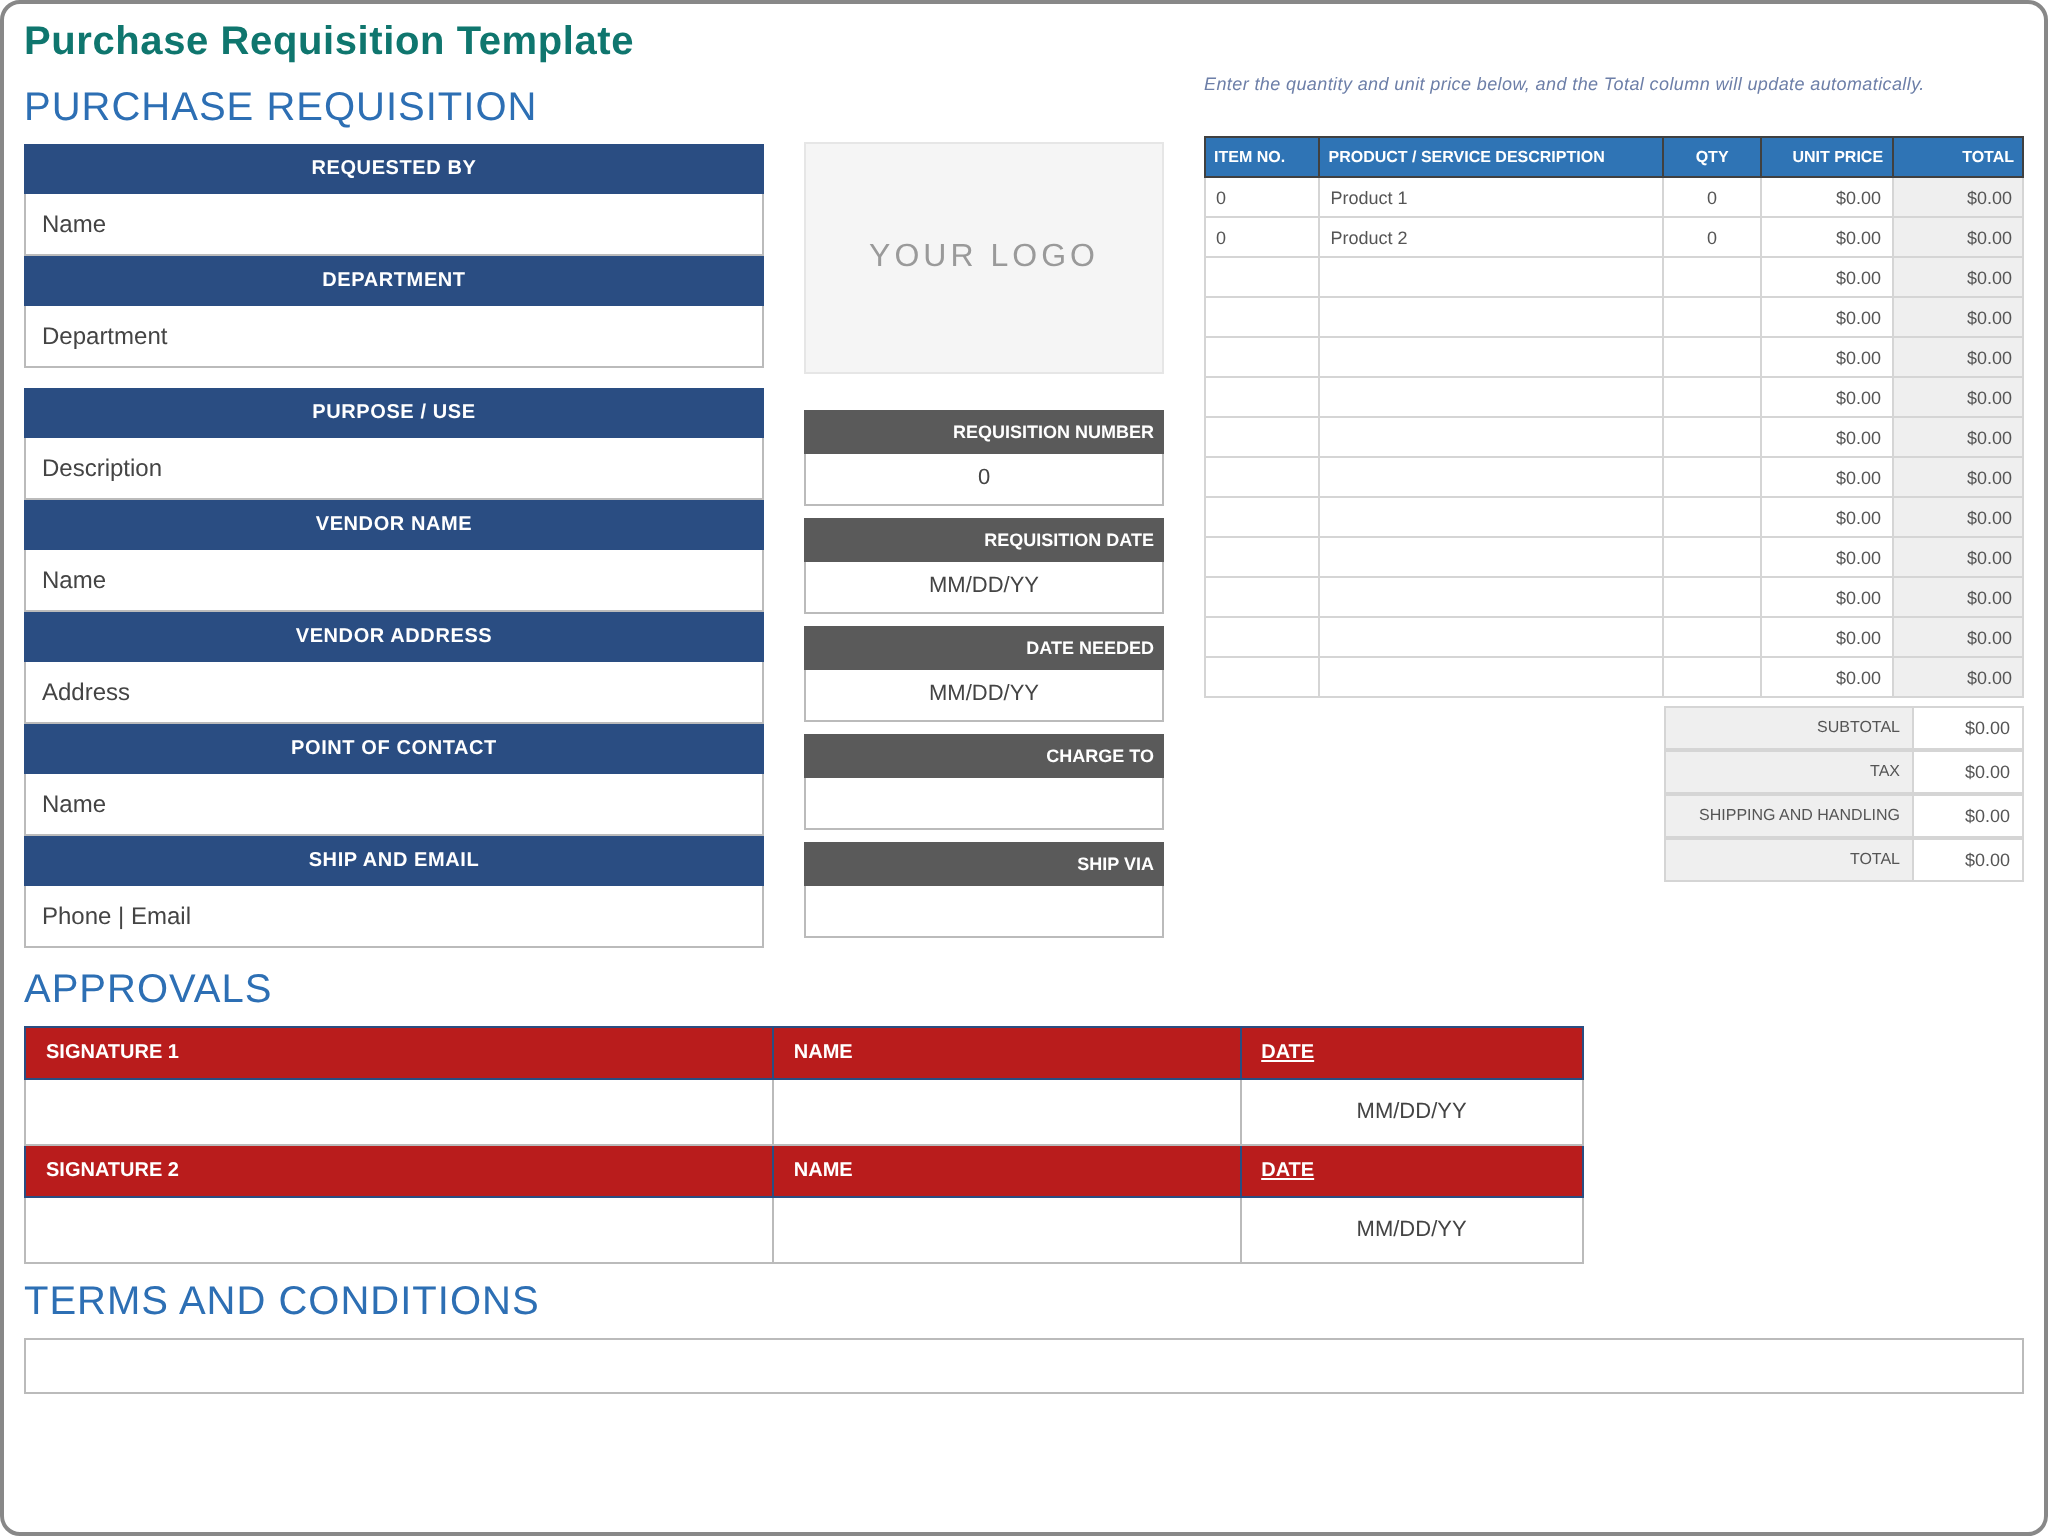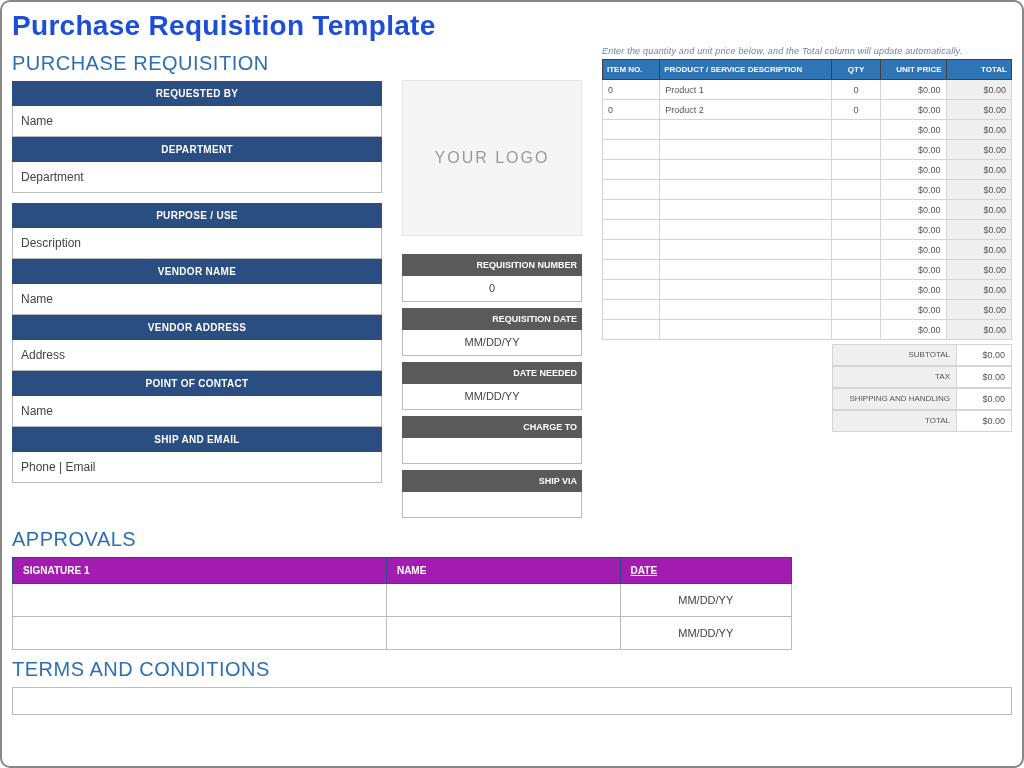--- a/index.html
+++ b/index.html
@@ -12,22 +12,22 @@
   }
   .page {
     width: 1024px;
     height: 768px;
     border: 2px solid #888;
     border-radius: 10px;
     padding: 8px 10px;
     position: relative;
   }
   .title {
-    color: #1d4ed8;
-    font-size: 28px;
+    color: #0f766e;
+    font-size: 20px;
     font-weight: 900;
     letter-spacing: .3px;
     margin-bottom: 4px;
   }
   .heading {
     color: #2d6fb4;
     font-size: 20px;
     font-weight: 400;
     letter-spacing: .5px;
     margin: 6px 0 6px 0;
@@ -55,42 +55,42 @@
     padding: 8px 8px;
     font-size: 12px;
     color: #444;
     background: #fff;
   }
   .block-gap { height: 10px; }
 
   
   .mid-col { width: 200px; display:flex; flex-direction:column; align-items:center; }
   .logo-box {
-    width: 180px; height: 156px;
+    width: 180px; height: 116px;
     display:flex; align-items:center; justify-content:center;
     color:#9a9a9a; font-size:16px; letter-spacing:2px;
     background: #f5f5f5;
     border:1px solid #e6e6e6;
   }
   .grey-header {
     background:#5a5a5a; color:#fff; font-size:9px; font-weight:700;
     text-align:right; padding:5px 4px; width:180px;
     border:1px solid #5a5a5a;
   }
   .grey-cell {
     width:180px; border:1px solid #bbb; border-top:none;
     padding:6px 4px; font-size:11px; text-align:center; color:#444;
     min-height:26px;
   }
   .mid-stack { margin-top:18px; }
   .mid-gap { height:6px; }
 
   
   .right-col { flex:1; font-size:9px; }
-  .hint { color:#6d7fa8; font-size:9px; font-style:italic; margin-bottom:3px; letter-spacing:.2px;}
+  .hint { color:#6d7fa8; font-size:9px; font-style:italic; margin-bottom:21px; letter-spacing:.2px;}
   table.items { width:100%; border-collapse:collapse; }
   table.items th {
     background:#2f74b5; color:#fff; font-size:8px; font-weight:700;
     padding:5px 4px; text-align:left; border:1px solid #404040;
   }
   table.items th.r, table.items td.r { text-align:right; }
   table.items th.c, table.items td.c { text-align:center; }
   table.items td {
     border:1px solid #d5d5d5; padding:4px 5px; font-size:9px; color:#555;
     height:20px;
@@ -104,21 +104,21 @@
   }
   .tot-val {
     width:55px; text-align:right; font-size:9px; color:#555;
     background:#fff; border:1px solid #d5d5d5; border-left:none; padding:5px 6px;
   }
 
   
   .approvals { margin-top:10px; width: 780px; }
   table.approve { width:100%; border-collapse:collapse; }
   table.approve th {
-    background:#a21caf; color:#fff; font-size:10px; font-weight:700;
+    background:#b91c1c; color:#fff; font-size:10px; font-weight:700;
     text-align:left; padding:7px 10px; border:1px solid #2a4d82;
   }
   table.approve th.c { text-align:left;text-decoration:underline; }
   table.approve td {
     border:1px solid #bbb; padding:10px 10px; font-size:11px; color:#444;
     height:28px;
   }
   table.approve td.c { text-align:center; }
   .col-sig { width:48%; } .col-name{ width:30%; } .col-date{ width:22%; }
 
@@ -313,20 +313,25 @@
         <th class="col-sig">SIGNATURE 1</th>
         <th class="col-name">NAME</th>
         <th class="col-date c">DATE</th>
       </tr>
       <tr>
         <td></td>
         <td></td>
         <td class="c">MM/DD/YY</td>
       </tr>
       <tr>
+        <th>SIGNATURE 2</th>
+        <th>NAME</th>
+        <th class="c">DATE</th>
+      </tr>
+      <tr>
         <td></td>
         <td></td>
         <td class="c">MM/DD/YY</td>
       </tr>
     </tbody>
       </table>
   </div>
 
   <div class="terms">
     <div class="heading">TERMS AND CONDITIONS</div>

